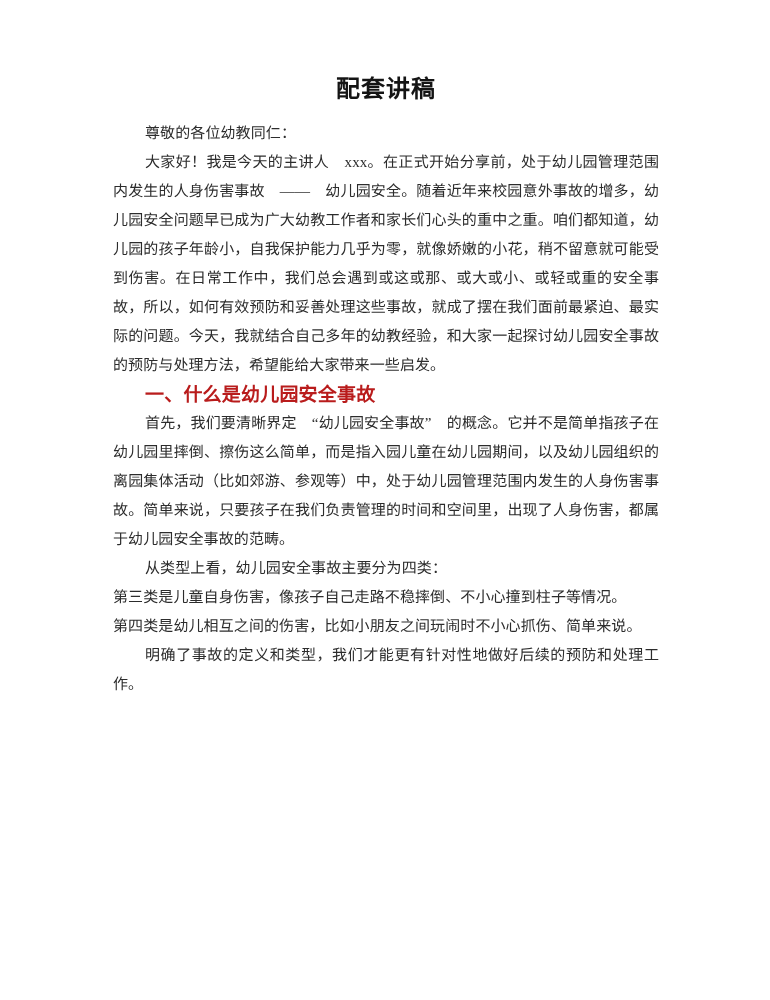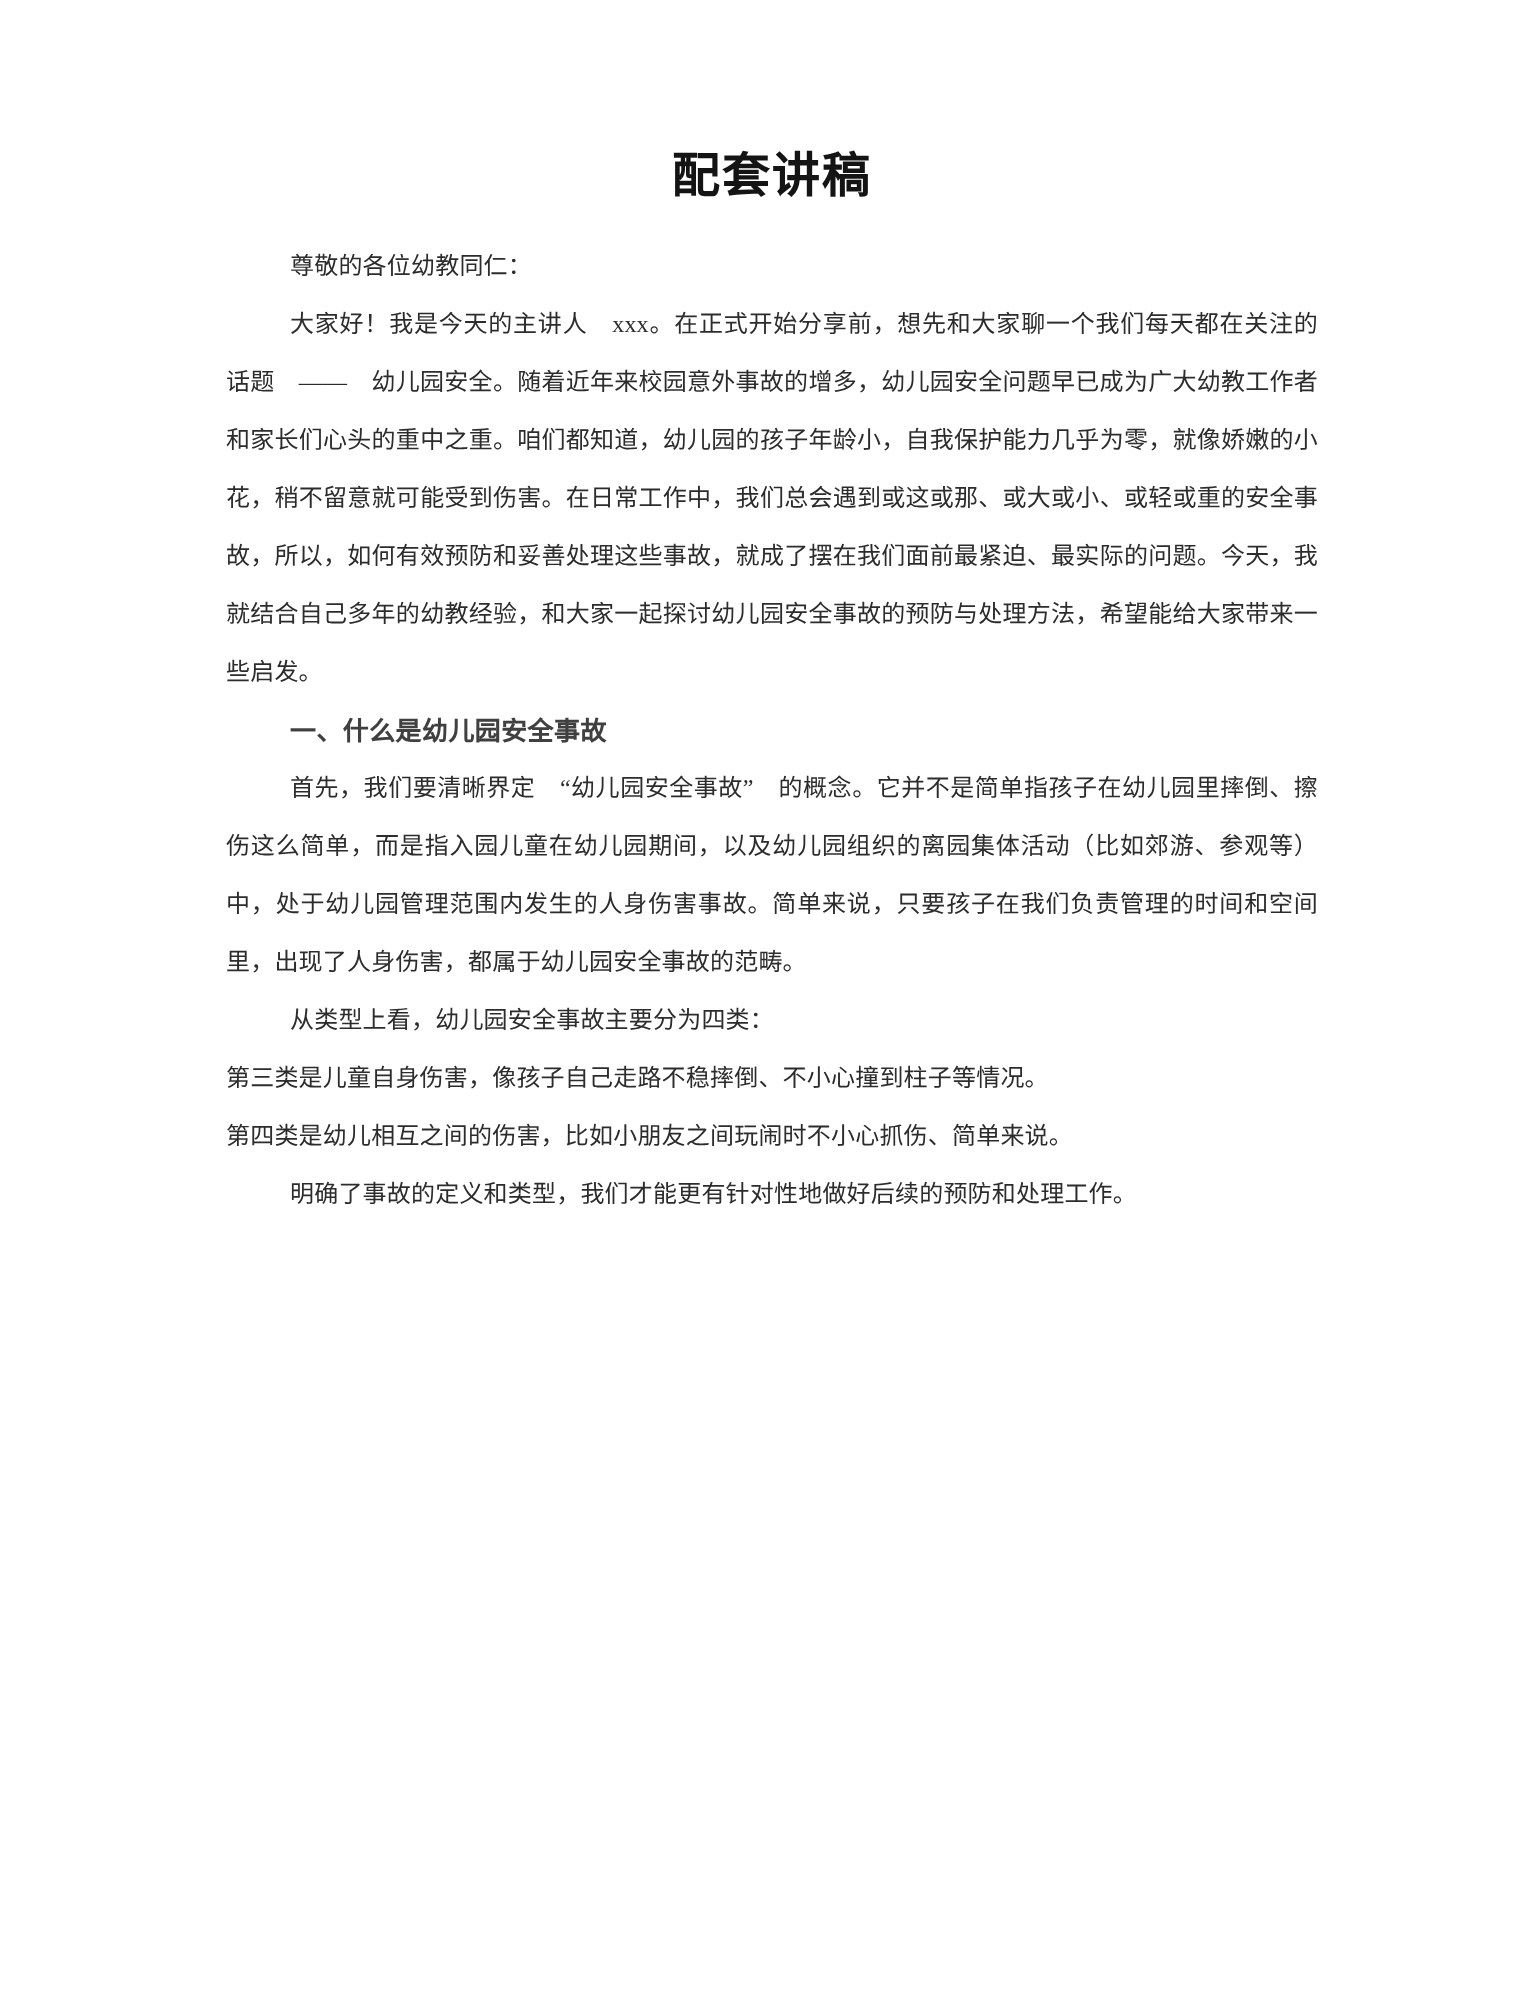--- a/index.html
+++ b/index.html
@@ -31,60 +31,60 @@
     font-weight: bold;
     text-align: center;
     color: #141414;
     line-height: 34px;
     letter-spacing: 1px;
     margin: 0 0 13px 0;
     font-family: "Liberation Serif", "DejaVu Serif", serif;
   }
   p.para {
     margin: 0;
-    font-size: 12px;
+    font-size: 15px;
     line-height: 29px;
     color: #2c2c2c;
     text-align: justify;
     text-justify: inter-character;
     letter-spacing: 0.1px;
     font-family: "Liberation Serif", "DejaVu Serif", serif;
   }
   p.indent {
     text-indent: 32px;
   }
   p.flush {
     text-indent: 0;
   }
   p.heading {
     margin: 0;
-    font-size: 13px;
+    font-size: 19px;
     line-height: 29px;
-    color: #404040;
+    color: #b91c1c;
     font-weight: bold;
     text-indent: 32px;
     text-align: left;
     font-family: "Liberation Sans", "DejaVu Sans", sans-serif;
     letter-spacing: 0.2px;
   }
   p.para.lastline-left {
     text-align-last: left;
   }
 </style>
 </head>
 <body>
 
 <div class="page">
   <div class="doc-body">
 
     <h1 class="doc-title">配套讲稿</h1>
 
     <p class="para indent">尊敬的各位幼教同仁：</p>
 
-    <p class="para indent">大家好！我是今天的主讲人　xxx。在正式开始分享前，想先和大家聊一个我们每天都在关注的话题　——　幼儿园安全。随着近年来校园意外事故的增多，幼儿园安全问题早已成为广大幼教工作者和家长们心头的重中之重。咱们都知道，幼儿园的孩子年龄小，自我保护能力几乎为零，就像娇嫩的小花，稍不留意就可能受到伤害。在日常工作中，我们总会遇到或这或那、或大或小、或轻或重的安全事故，所以，如何有效预防和妥善处理这些事故，就成了摆在我们面前最紧迫、最实际的问题。今天，我就结合自己多年的幼教经验，和大家一起探讨幼儿园安全事故的预防与处理方法，希望能给大家带来一些启发。</p>
+    <p class="para indent">大家好！我是今天的主讲人　xxx。在正式开始分享前，处于幼儿园管理范围内发生的人身伤害事故　——　幼儿园安全。随着近年来校园意外事故的增多，幼儿园安全问题早已成为广大幼教工作者和家长们心头的重中之重。咱们都知道，幼儿园的孩子年龄小，自我保护能力几乎为零，就像娇嫩的小花，稍不留意就可能受到伤害。在日常工作中，我们总会遇到或这或那、或大或小、或轻或重的安全事故，所以，如何有效预防和妥善处理这些事故，就成了摆在我们面前最紧迫、最实际的问题。今天，我就结合自己多年的幼教经验，和大家一起探讨幼儿园安全事故的预防与处理方法，希望能给大家带来一些启发。</p>
 
 
     <p class="heading">一、什么是幼儿园安全事故</p>
 
     <p class="para indent">首先，我们要清晰界定　“幼儿园安全事故”　的概念。它并不是简单指孩子在幼儿园里摔倒、擦伤这么简单，而是指入园儿童在幼儿园期间，以及幼儿园组织的离园集体活动（比如郊游、参观等）中，处于幼儿园管理范围内发生的人身伤害事故。简单来说，只要孩子在我们负责管理的时间和空间里，出现了人身伤害，都属于幼儿园安全事故的范畴。</p>
 
     <p class="para indent lastline-left">从类型上看，幼儿园安全事故主要分为四类：</p>
 
 
 

